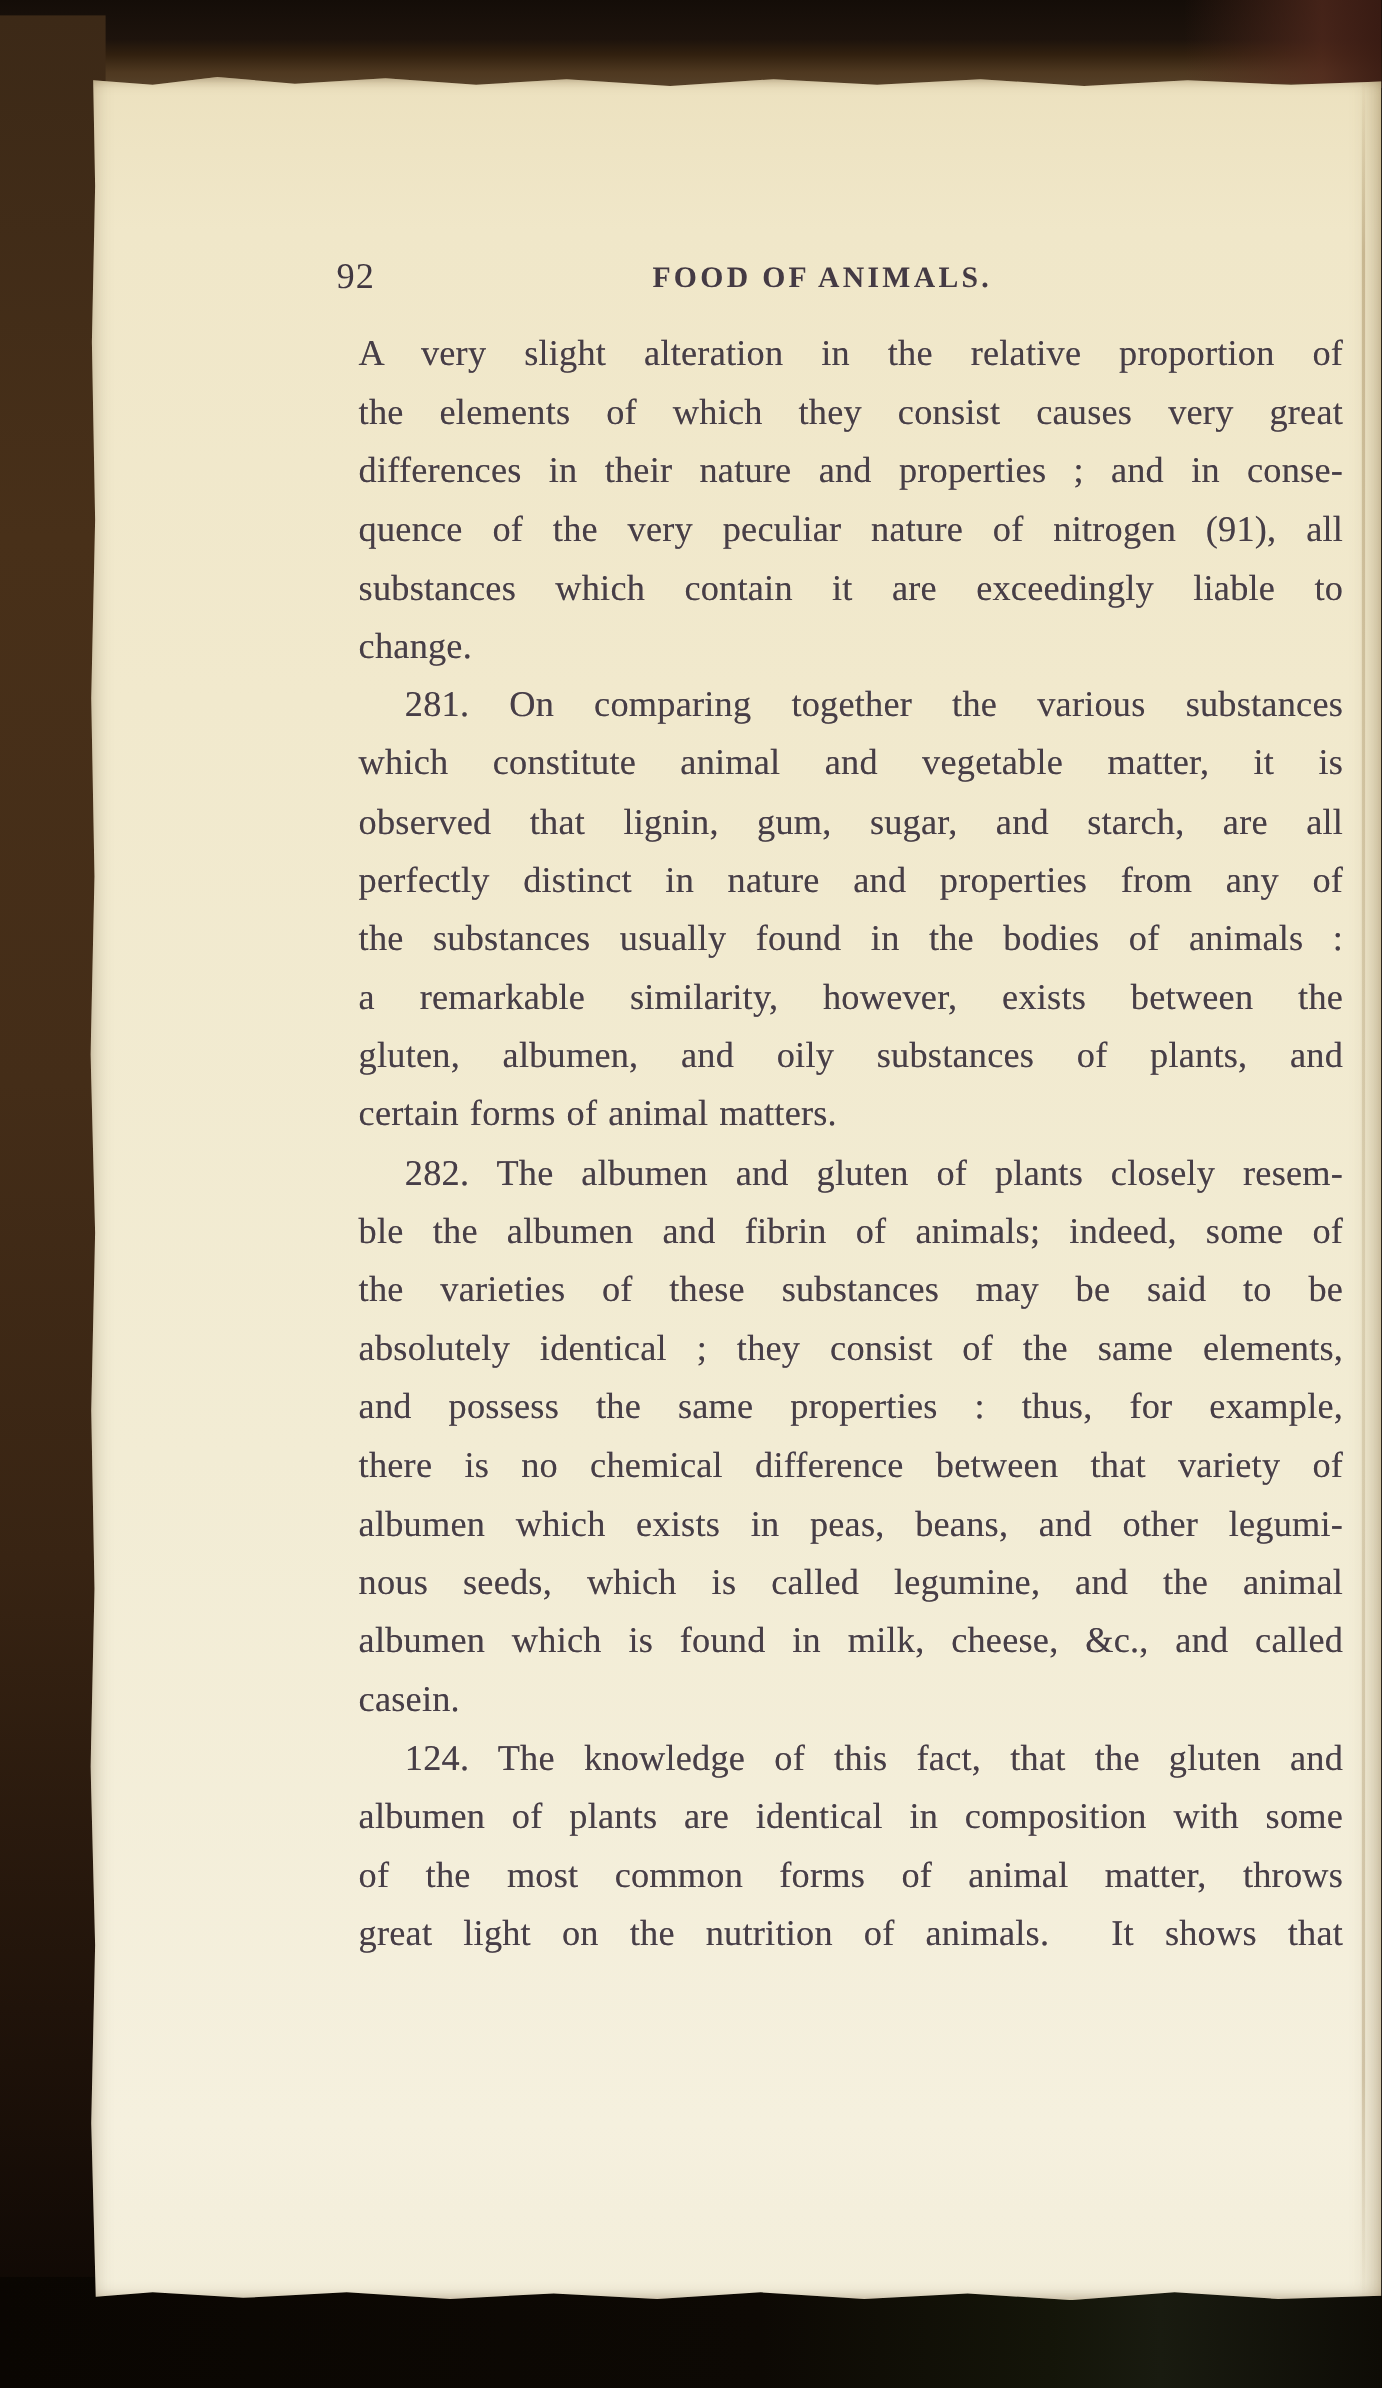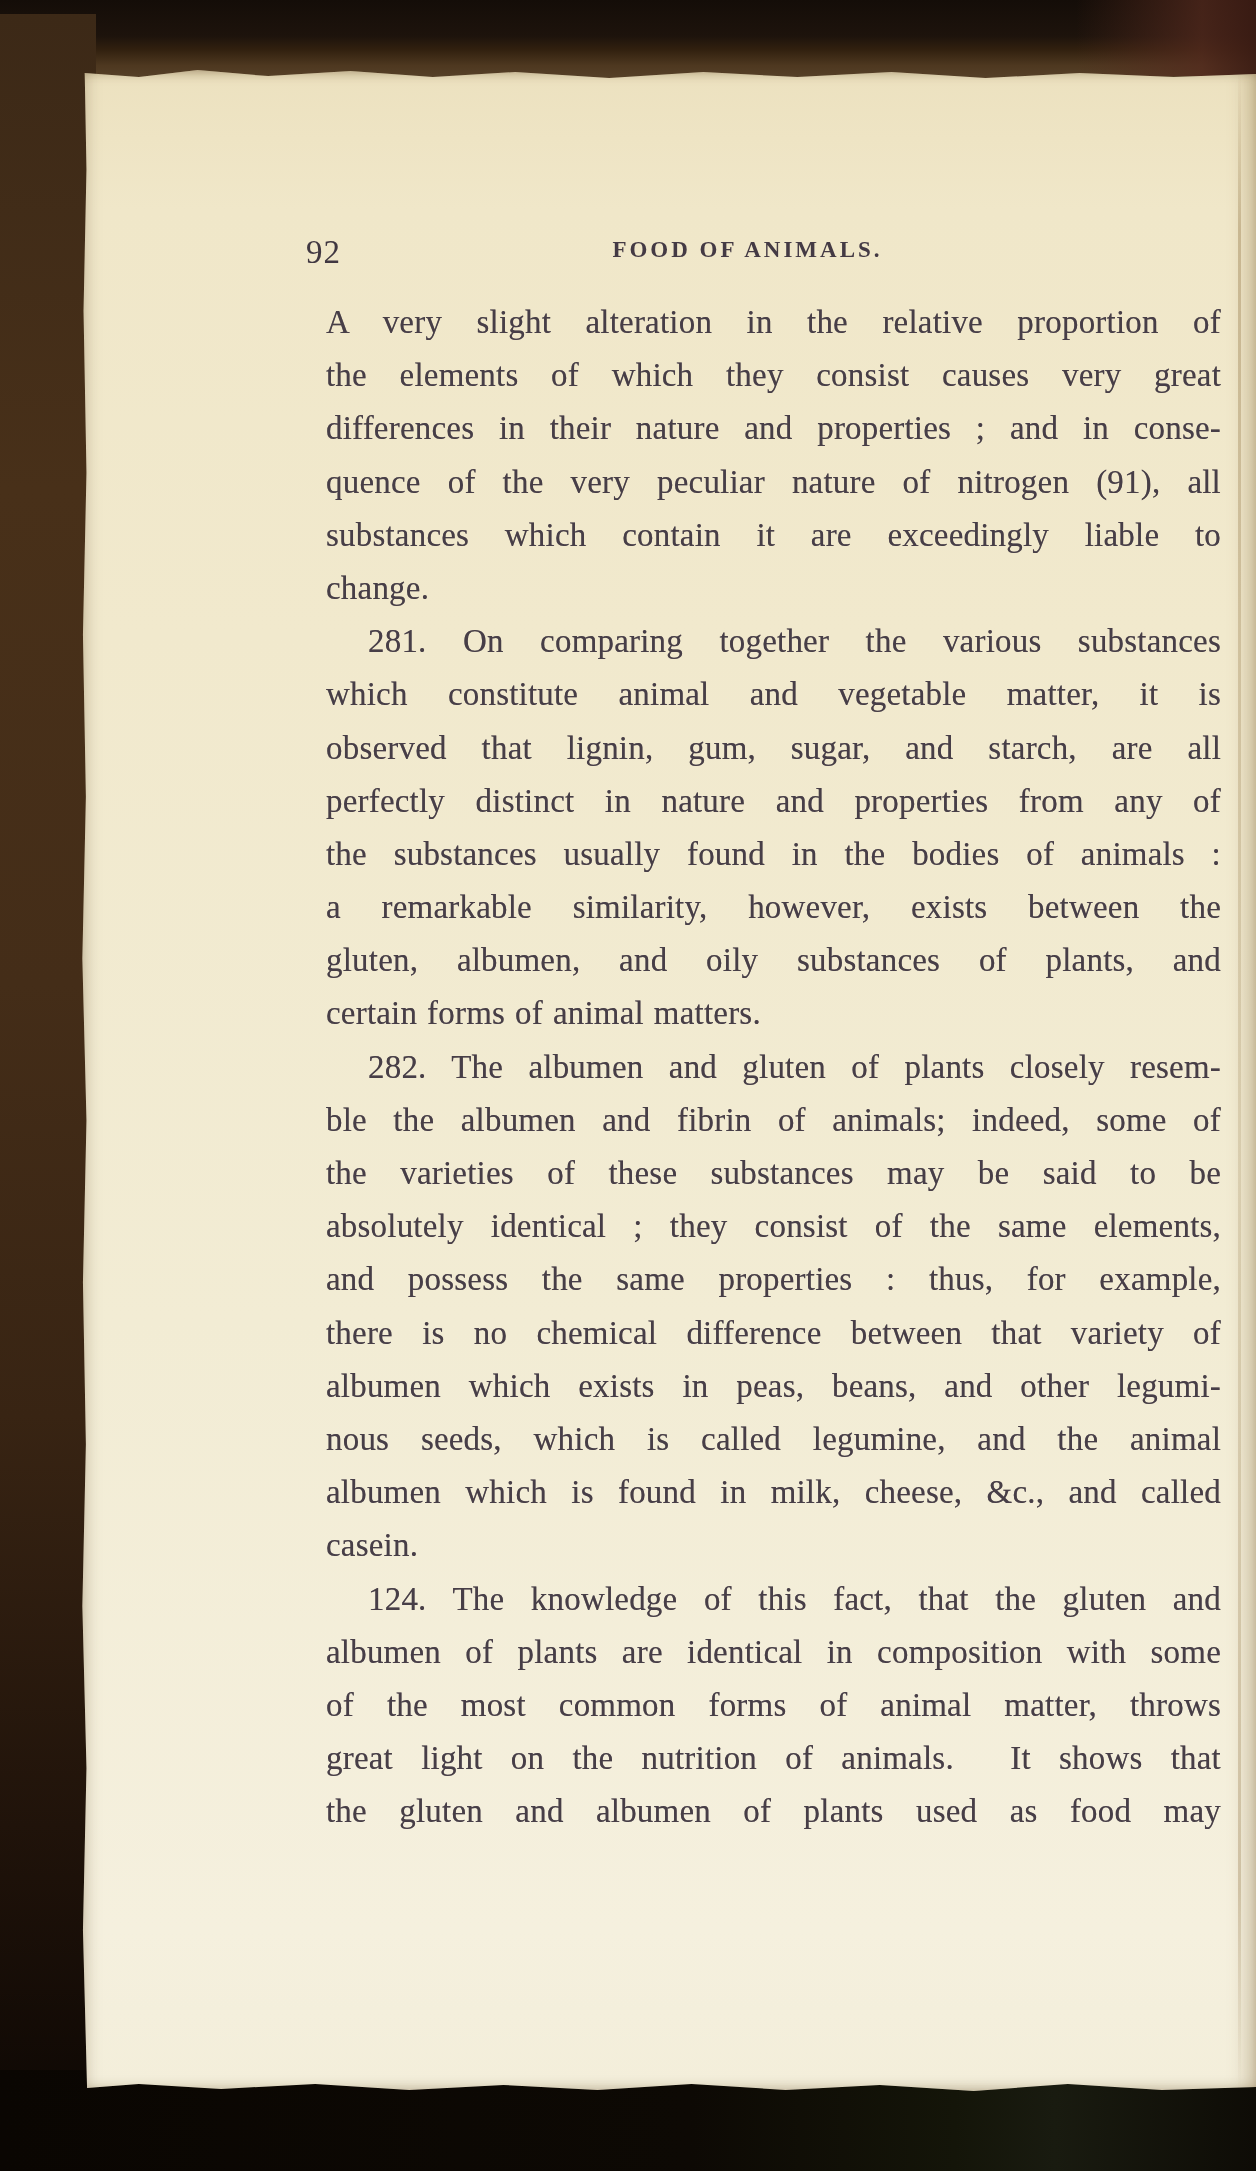--- a/index.html
+++ b/index.html
@@ -30,21 +30,21 @@
           0.25% 92%,0.55% 84%,0.2% 76%,0.5% 68%,0.25% 60%,0.55% 52%,0.2% 44%,0.5% 36%,
           0.25% 28%,0.55% 20%,0.3% 12%,0.55% 5%);}
   .page::after{content:"";position:absolute;right:15px;top:0;bottom:0;width:3px;
         background:linear-gradient(180deg,rgba(140,110,60,0) 0%,rgba(140,110,60,.35) 8%,
                    rgba(140,110,60,.18) 55%,rgba(140,110,60,.3) 90%,rgba(140,110,60,0) 100%);}
 
   
   .page-header{position:absolute;left:220px;top:164px;width:895px;height:42px;color:#403741;}
   .page-number{position:absolute;left:6px;top:2px;font-size:33px;letter-spacing:1px;}
   .running-head{position:absolute;left:0;top:5px;width:100%;text-align:center;
-        font-size:23px;font-weight:bold;letter-spacing:3px;color:#443a44;}
+        font-size:27px;font-weight:bold;letter-spacing:3px;color:#443a44;}
 
   
   .text-block{position:absolute;left:220px;top:228px;width:895px;color:#473e47;
         font-size:33px;letter-spacing:.2px;word-spacing:1.5px;
         text-shadow:0 0 .5px rgba(71,62,71,.55);margin-left:26px;}
   .line{height:53.2px;line-height:53.2px;text-align:justify;text-align-last:justify;
         white-space:nowrap;}
   .line.last{text-align-last:left;}
   .para.indent .line.first{text-indent:42px;}
 </style>
@@ -91,17 +91,16 @@
           <div class="line">albumen which exists in peas, beans, and other legumi-</div>
           <div class="line">nous seeds, which is called legumine, and the animal</div>
           <div class="line">albumen which is found in milk, cheese, &amp;c., and called</div>
           <div class="line last">casein.</div>
         </div>
         <div class="para indent">
           <div class="line first">124. The knowledge of this fact, that the gluten and</div>
           <div class="line">albumen of plants are identical in composition with some</div>
           <div class="line">of the most common forms of animal matter, throws</div>
           <div class="line">great light on the nutrition of animals.&nbsp; It shows that</div>
-          <div class="line">the gluten and albumen of plants used as food may</div>
         </div>
       </div>
   </div>
 </div>
 
 </body></html>

